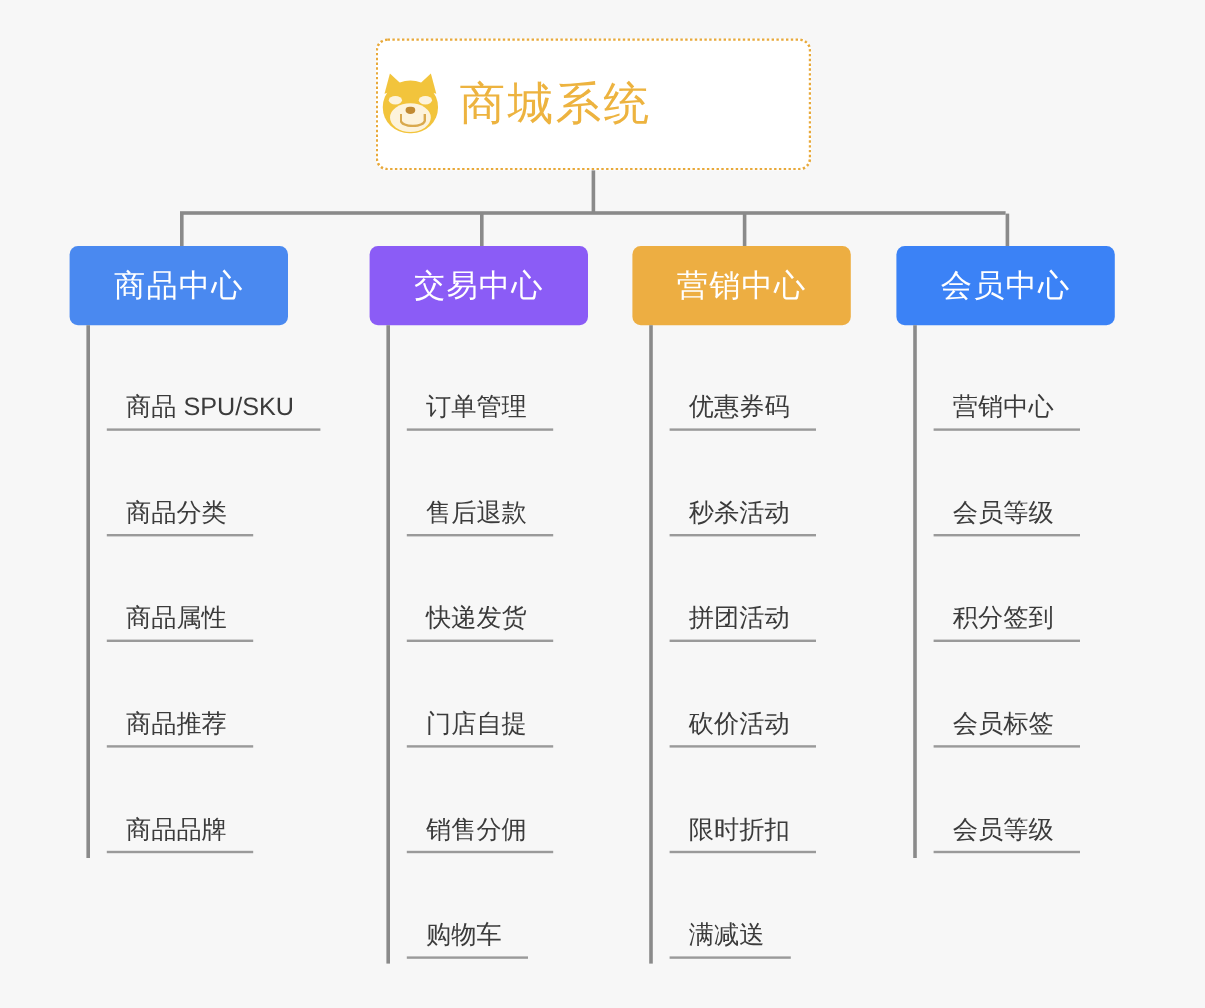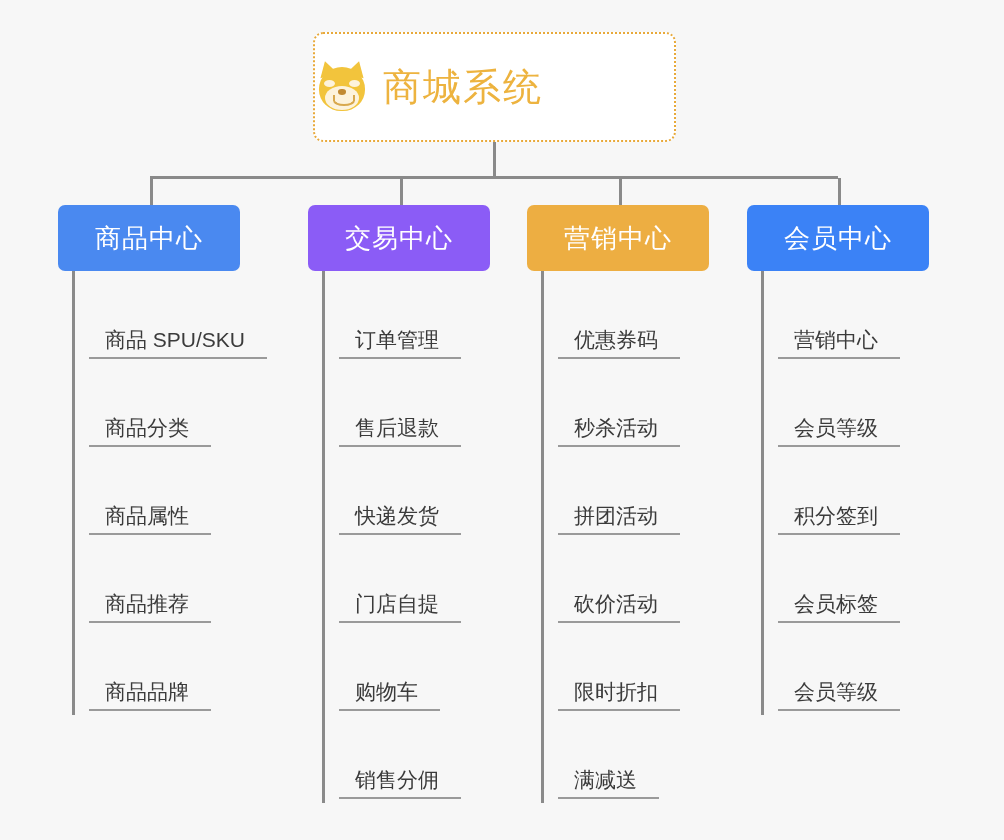--- a/index.html
+++ b/index.html
@@ -223,24 +223,24 @@
       <div class="leaf-item">
           <span class="leaf-label">售后退款</span>
         </div>
       <div class="leaf-item">
           <span class="leaf-label">快递发货</span>
         </div>
       <div class="leaf-item">
           <span class="leaf-label">门店自提</span>
         </div>
       <div class="leaf-item">
+          <span class="leaf-label">销售分佣</span>
+        </div>
+      <div class="leaf-item">
           <span class="leaf-label">购物车</span>
-        </div>
-      <div class="leaf-item">
-          <span class="leaf-label">销售分佣</span>
         </div>
     </div>
   </div>
 
   <div class="column" id="col-2">
     <div class="cat-header" style="background: rgb(237, 174, 66);">
       <span>营销中心</span>
     </div>
     <div class="leaf-list">
       <div class="leaf-item">

